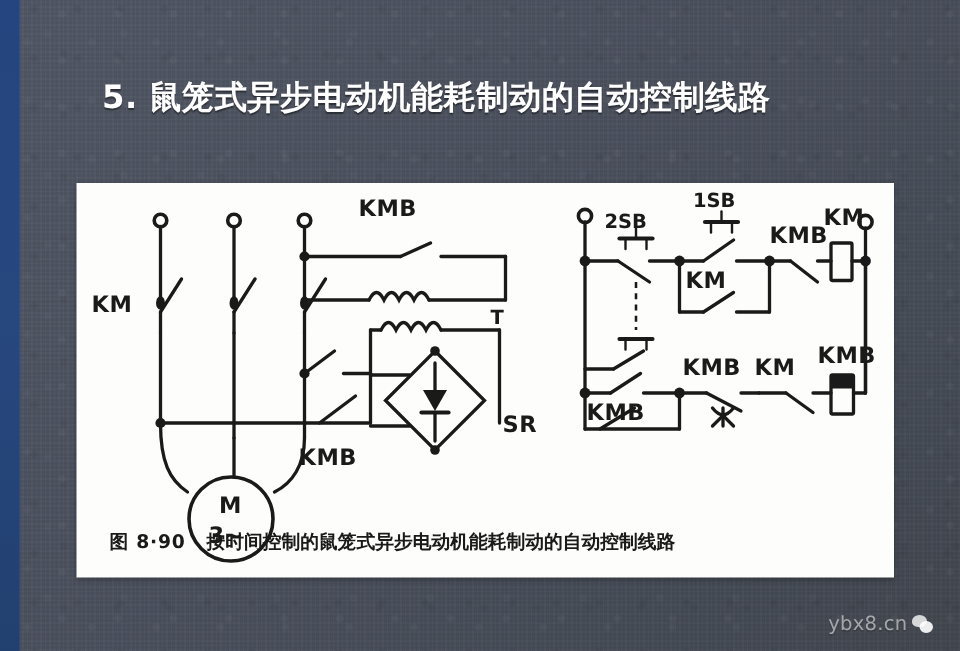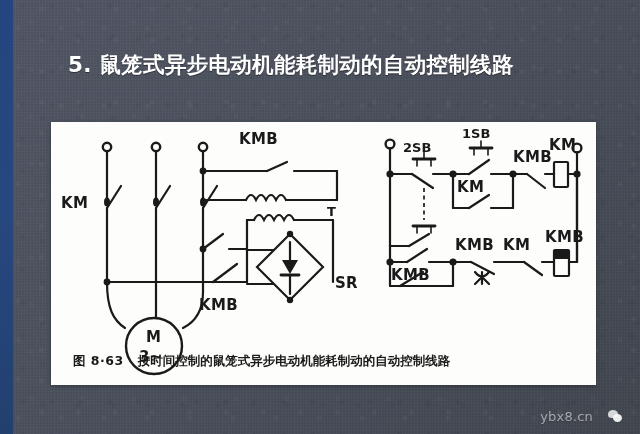--- a/index.html
+++ b/index.html
@@ -76,21 +76,21 @@
     font-size: 12.5px;
     white-space: nowrap;
     z-index: 5;
   }
   #caption .fignum { margin-right: 14px; letter-spacing: 0.5px; }
 
   
   #watermark {
     position: absolute;
     right: 16px; bottom: 10px;
-    display: flex; align-items: flex-end; gap: 14px;
+    display: flex; align-items: flex-end; gap: 2px;
     color: rgba(255,255,255,0.62);
     font-family: "DejaVu Sans", "Liberation Sans", sans-serif;
     font-size: 13px;
     letter-spacing: 0.2px;
     z-index: 6;
     text-shadow: 0 1px 1px rgba(0,0,0,0.25);
     white-space: nowrap;
   }
   #watermark .wm-url { opacity: 0.85; }
   #watermark .wm-icon {
@@ -338,21 +338,21 @@
           <rect x="503" y="128" width="15" height="9" fill="#1a1a1a"></rect>
           <line class="w" x1="518" y1="140" x2="526" y2="140"></line>
           <line class="w" x1="526" y1="52" x2="526" y2="140"></line>
         </g>
         <text class="lbl" x="494" y="120">KMB</text>
       </g>
     </svg>
   </div>
 
   <div id="caption">
-    <span class="fignum">图 8·63</span><span>按时间控制的鼠笼式异步电动机能耗制动的自动控制线路</span>
+    <span class="fignum">图 8·90</span><span>按时间控制的鼠笼式异步电动机能耗制动的自动控制线路</span>
   </div>
 
   <div id="watermark">
     <span class="wm-url">ybx8.cn</span>
     <span class="wm-icon">
       <span class="b1"></span>
         <span class="b2"></span>
     </span>
   </div>
 

